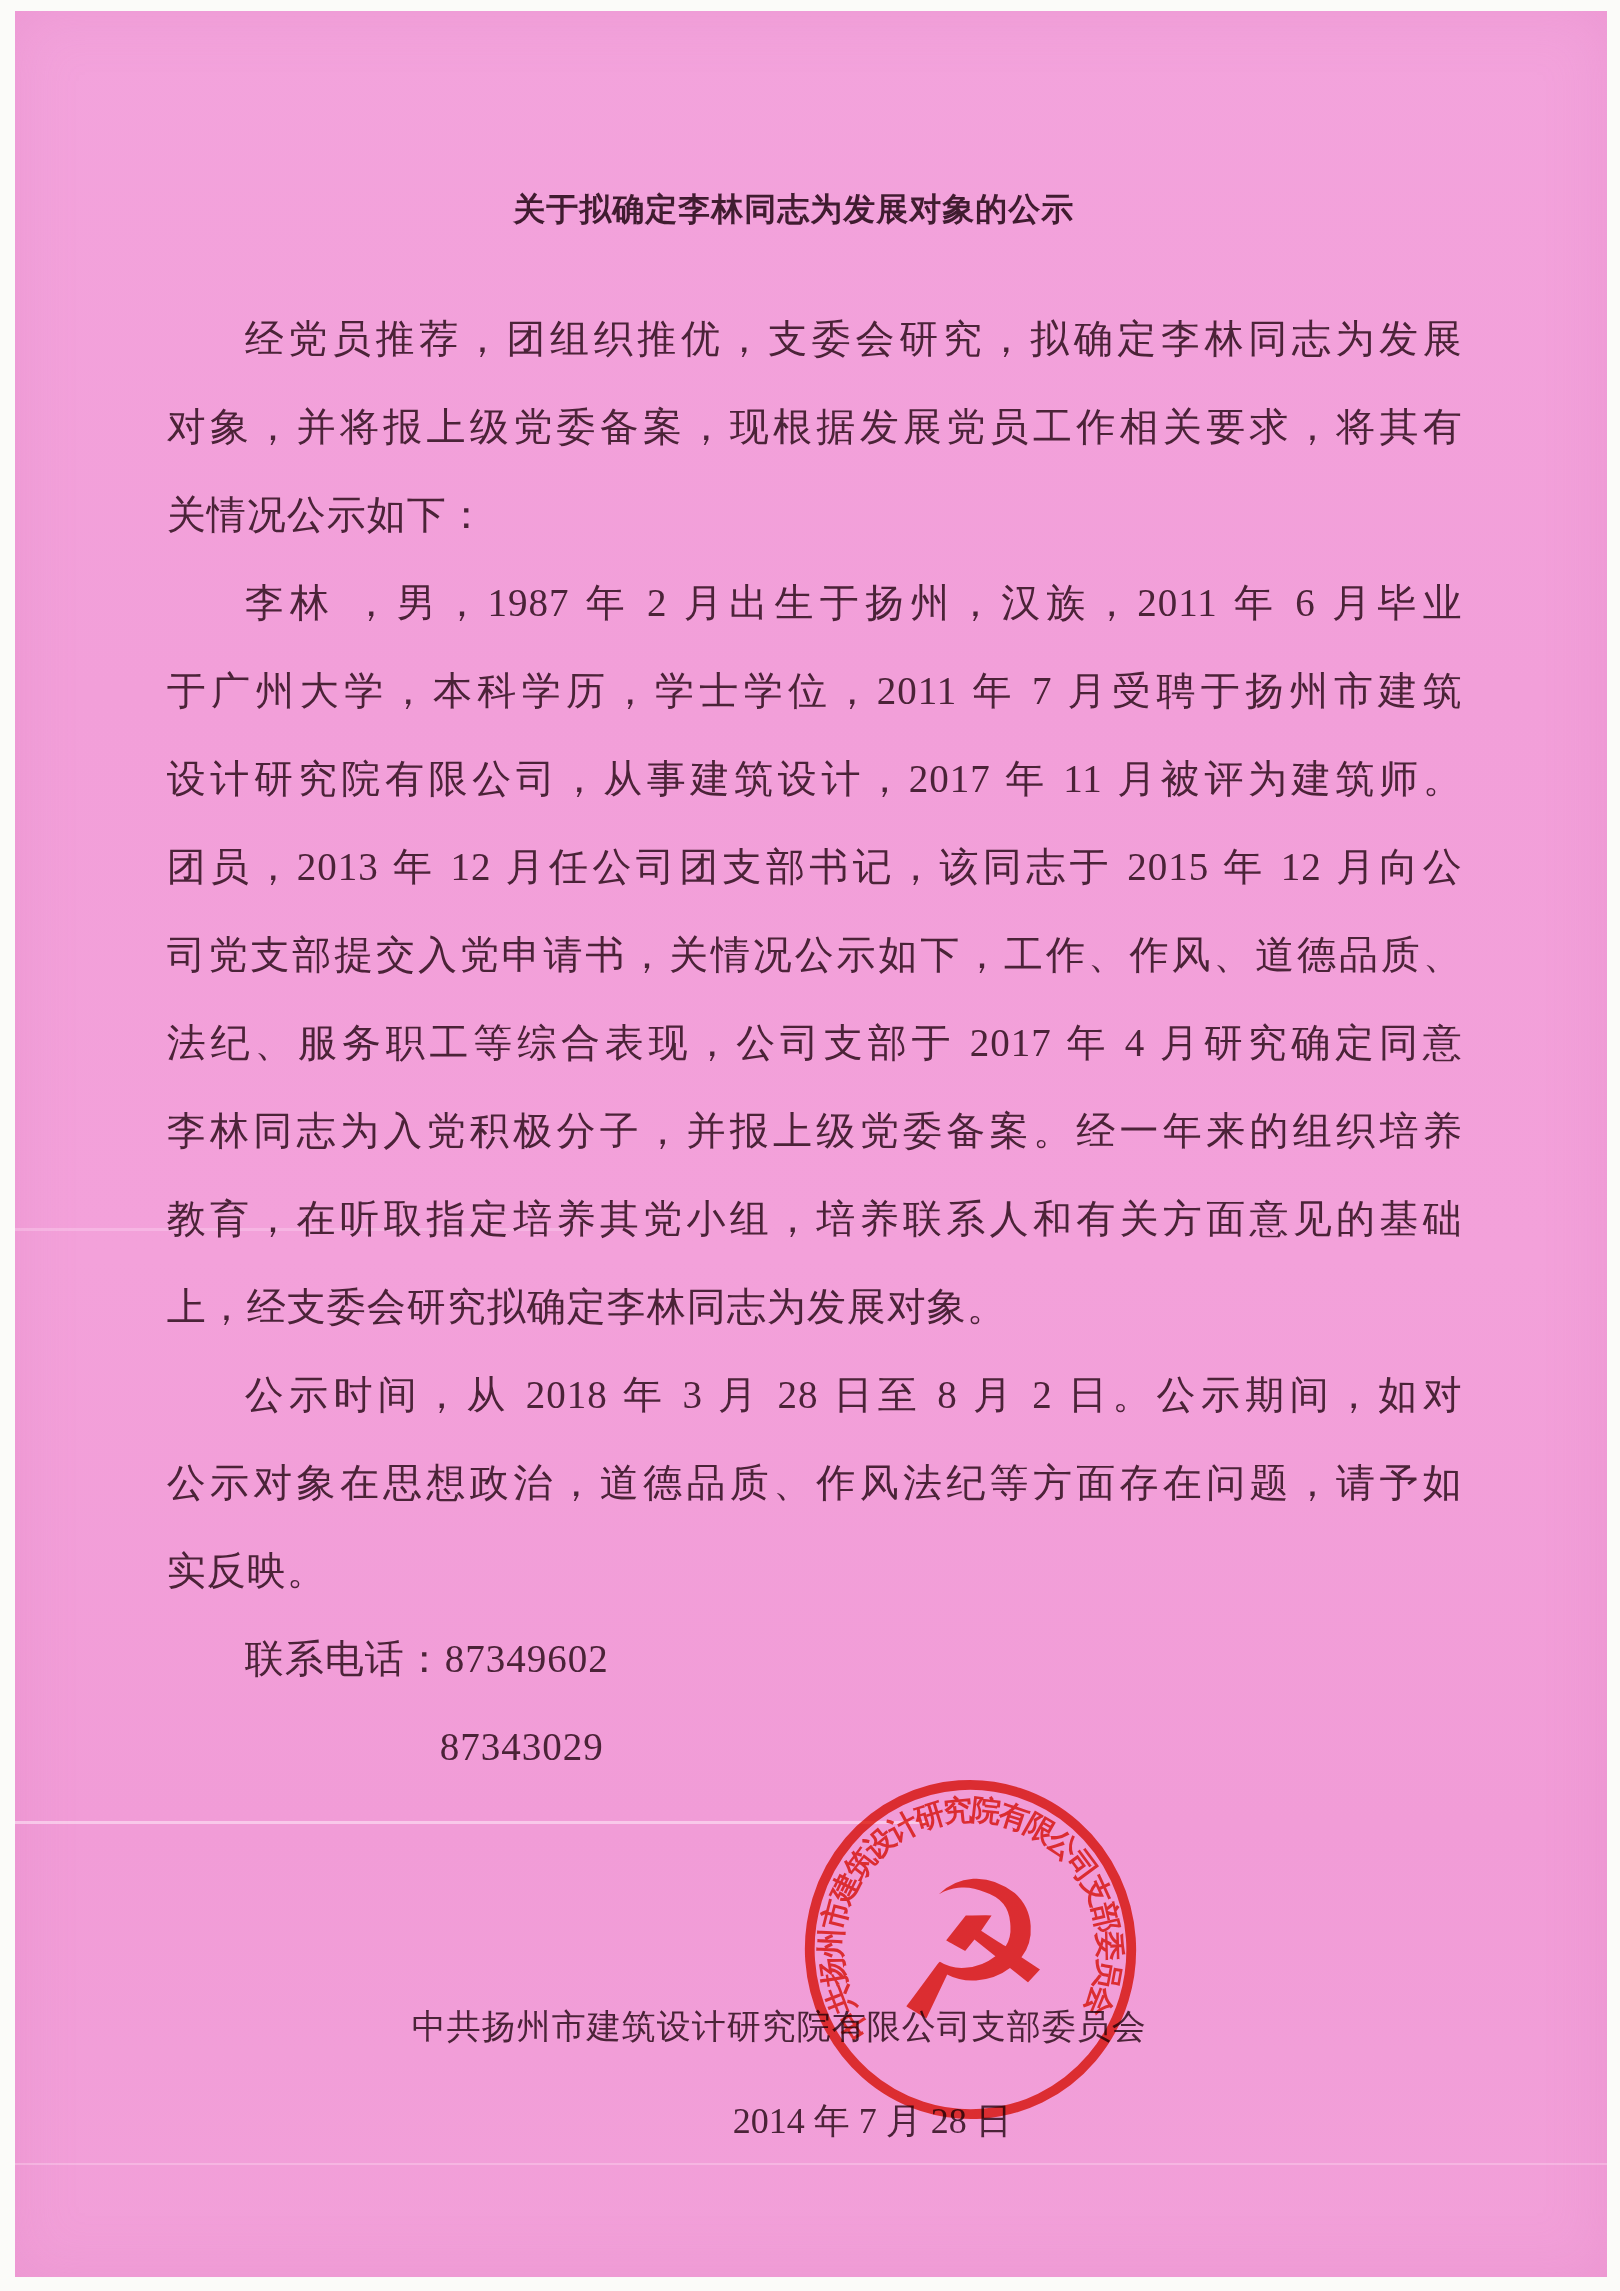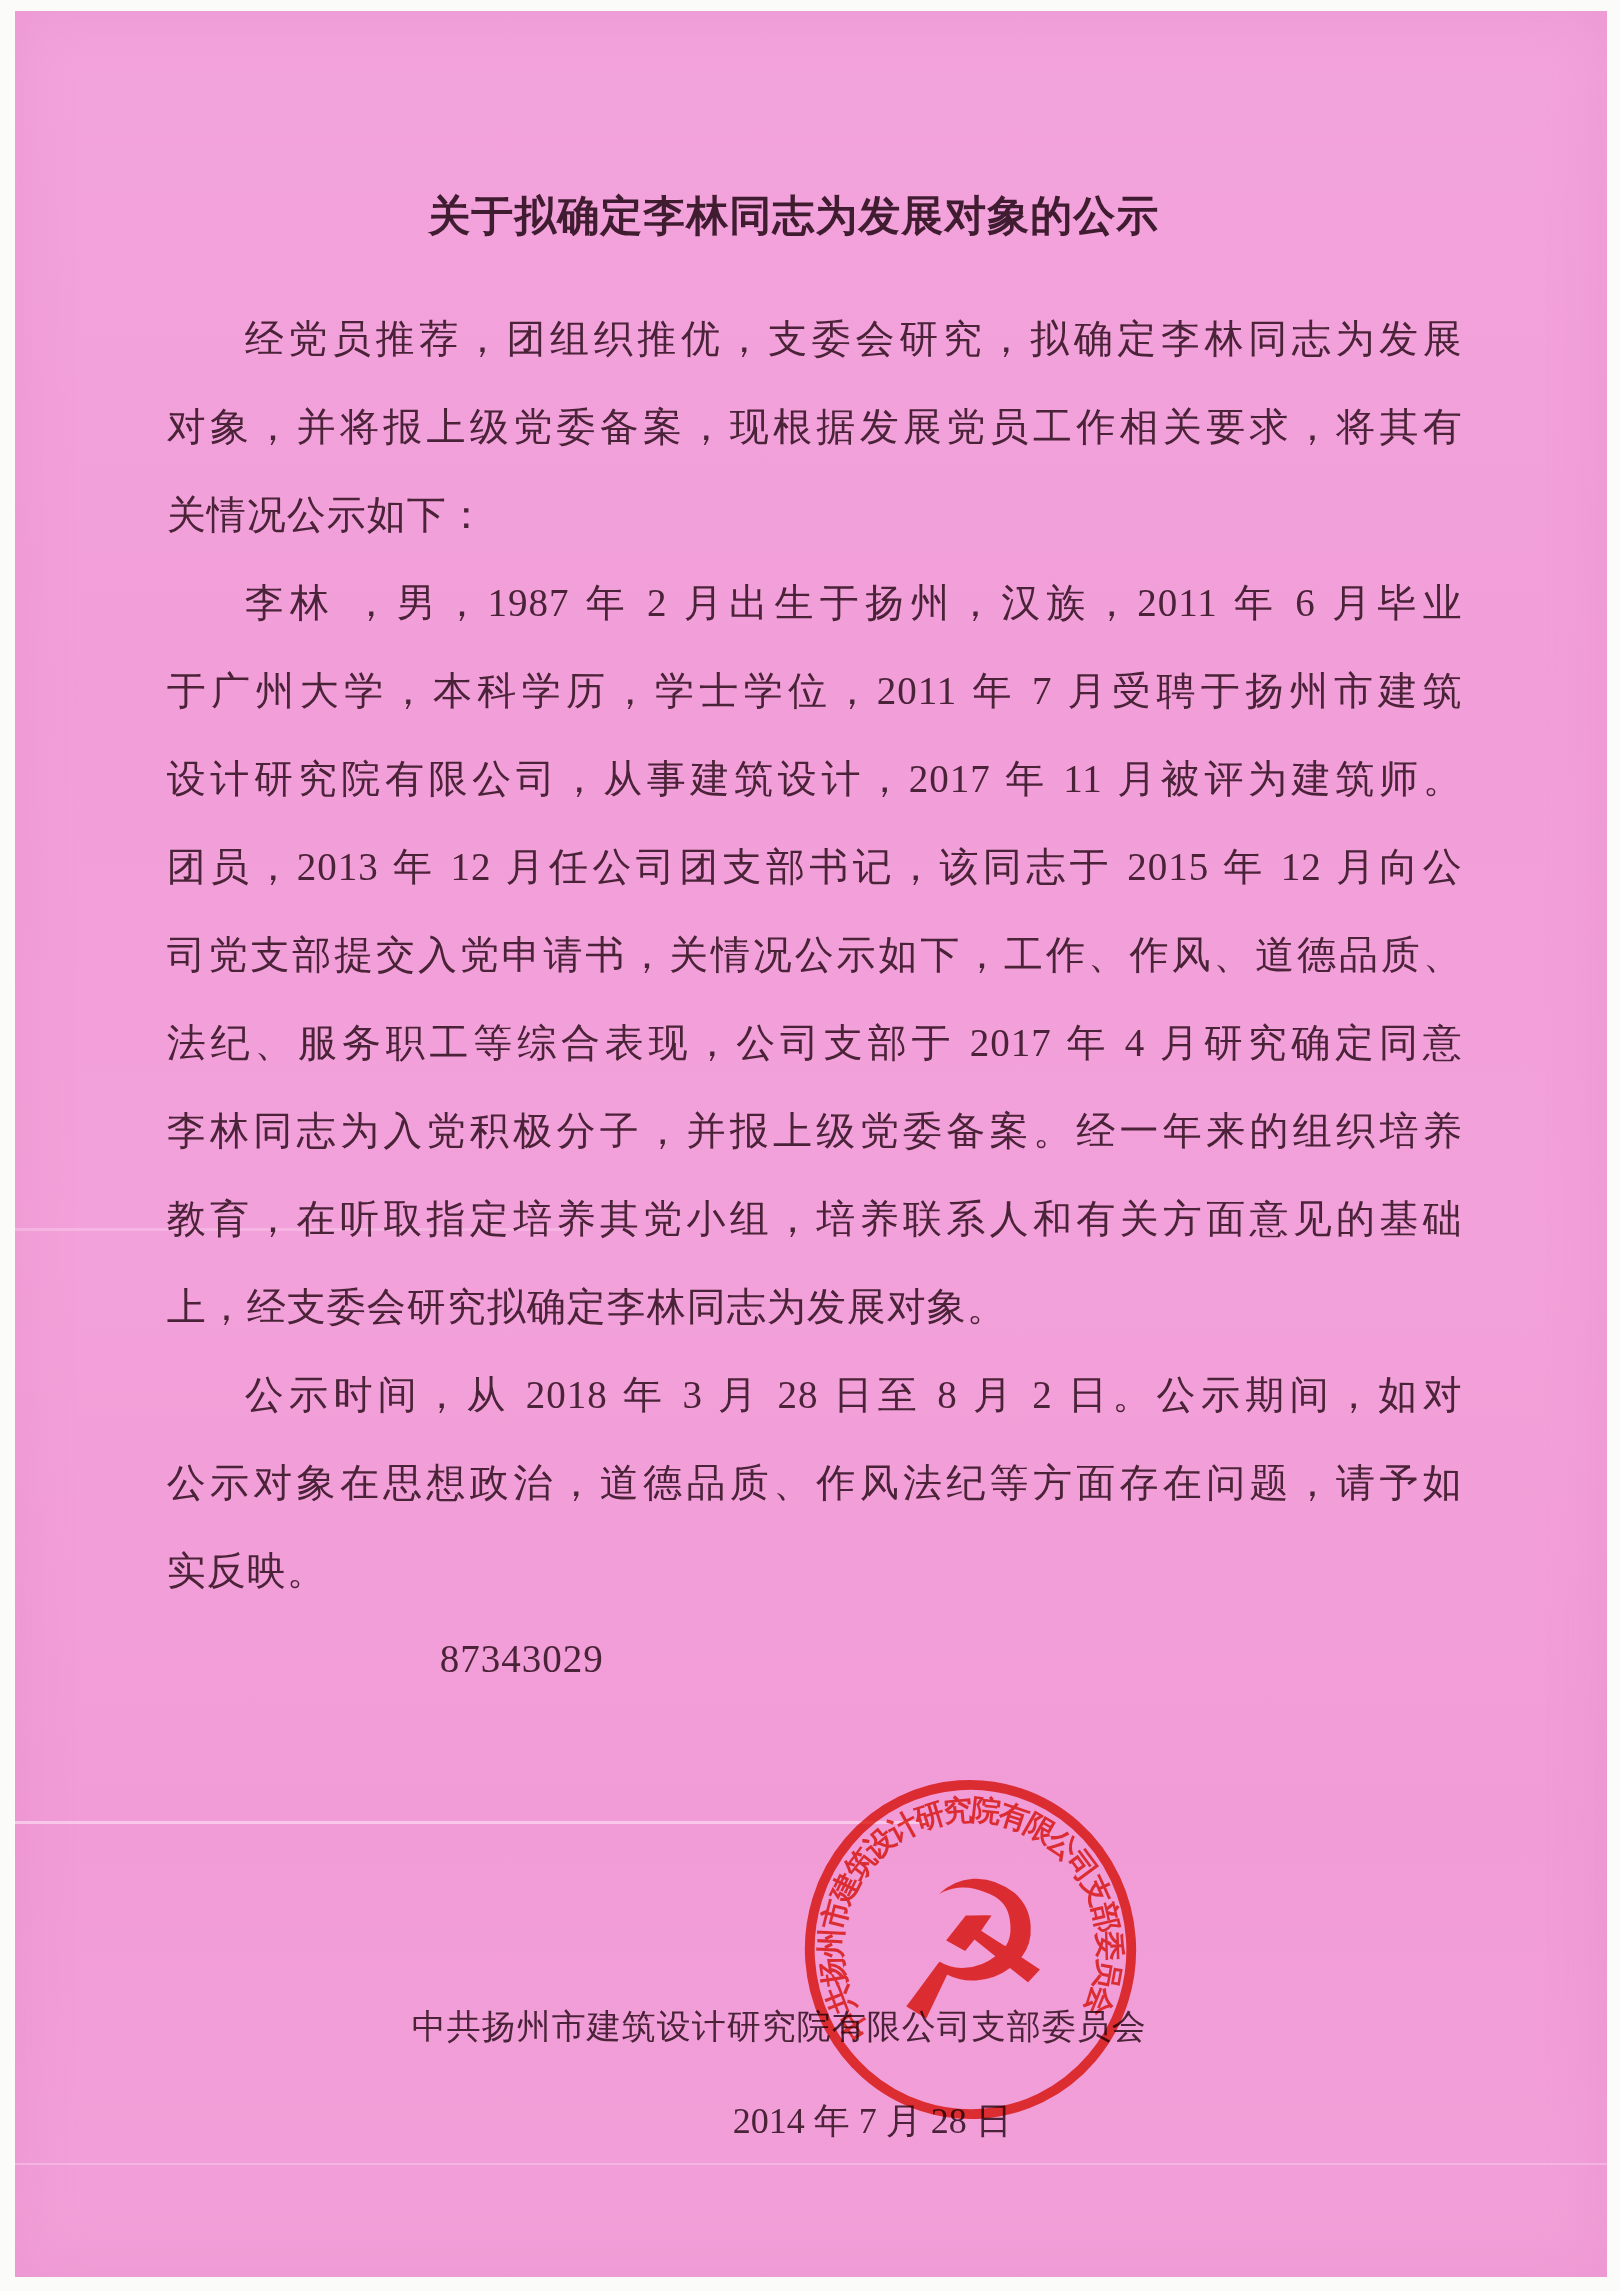--- a/index.html
+++ b/index.html
@@ -14,21 +14,21 @@
     position:absolute;top:10.8px;left:14.7px;right:12.7px;bottom:14.7px;
     background:linear-gradient(180deg,#f3a3dc 0%,#f29fd9 30%,#f3a1da 55%,#f19cd7 80%,#f2a0d9 100%);
     box-shadow:inset 0 0 59px rgba(214,120,185,.25);
   }
   .streak{position:absolute;height:2.9px;background:rgba(255,236,250,.55);pointer-events:none;}
   .s1{top:1217px;left:0;width:549px;opacity:.5;}
   .s2{top:1810px;left:0;width:912px;}
   .s3{top:2152px;left:0;right:0;opacity:.55;height:2px;}
   .title{
     position:absolute;top:177px;left:132px;width:1294px;margin:0;
-    text-align:center;font-size:42px;font-weight:bold;
+    text-align:center;font-size:32px;font-weight:bold;
     color:#401c30;letter-spacing:1px;line-height:1.35;
   }
   .body-lines{
     position:absolute;top:284px;left:152px;width:1296px;
     color:#4b2338;
   }
   .line{
     font-size:39px;line-height:88px;white-space:nowrap;
     letter-spacing:1px;
   }
@@ -78,20 +78,21 @@
         <div class="line fill" style="text-indent: 0em;">设计研究院有限公司，从事建筑设计，2017 年 11 月被评为建筑师。</div>
         <div class="line fill" style="text-indent: 0em;">团员，2013 年 12 月任公司团支部书记，该同志于 2015 年 12 月向公</div>
         <div class="line fill" style="text-indent: 0em;">司党支部提交入党申请书，关情况公示如下，工作、作风、道德品质、</div>
         <div class="line fill" style="text-indent: 0em;">法纪、服务职工等综合表现，公司支部于 2017 年 4 月研究确定同意</div>
         <div class="line fill" style="text-indent: 0em;">李林同志为入党积极分子，并报上级党委备案。经一年来的组织培养</div>
         <div class="line fill" style="text-indent: 0em;">教育，在听取指定培养其党小组，培养联系人和有关方面意见的基础</div>
         <div class="line" style="text-indent: 0em;">上，经支委会研究拟确定李林同志为发展对象。</div>
         <div class="line fill" style="text-indent: 2em;">公示时间，从 2018 年 3 月 28 日至 8 月 2 日。公示期间，如对</div>
         <div class="line fill" style="text-indent: 0em;">公示对象在思想政治，道德品质、作风法纪等方面存在问题，请予如</div>
         <div class="line" style="text-indent: 0em;">实反映。</div>
+        <div class="line" style="text-indent: 2em;">联系电话：87349602</div>
         <div class="line" style="text-indent: 7em;">87343029</div>
       </div>
 
     <div class="signature">中共扬州市建筑设计研究院有限公司支部委员会</div>
     <div class="date">2014 年 7 月 28 日</div>
 
     <svg class="stamp" viewBox="0 0 350 356" xmlns="http://www.w3.org/2000/svg">
       <ellipse cx="175" cy="178" rx="164" ry="168" fill="none" stroke="#e73a2b" stroke-width="10"></ellipse>
       <path id="sealArc" fill="none" d="M 67 253.7 A 132 132 0 1 1 283 253.7"></path>
       <text class="seal-text">

